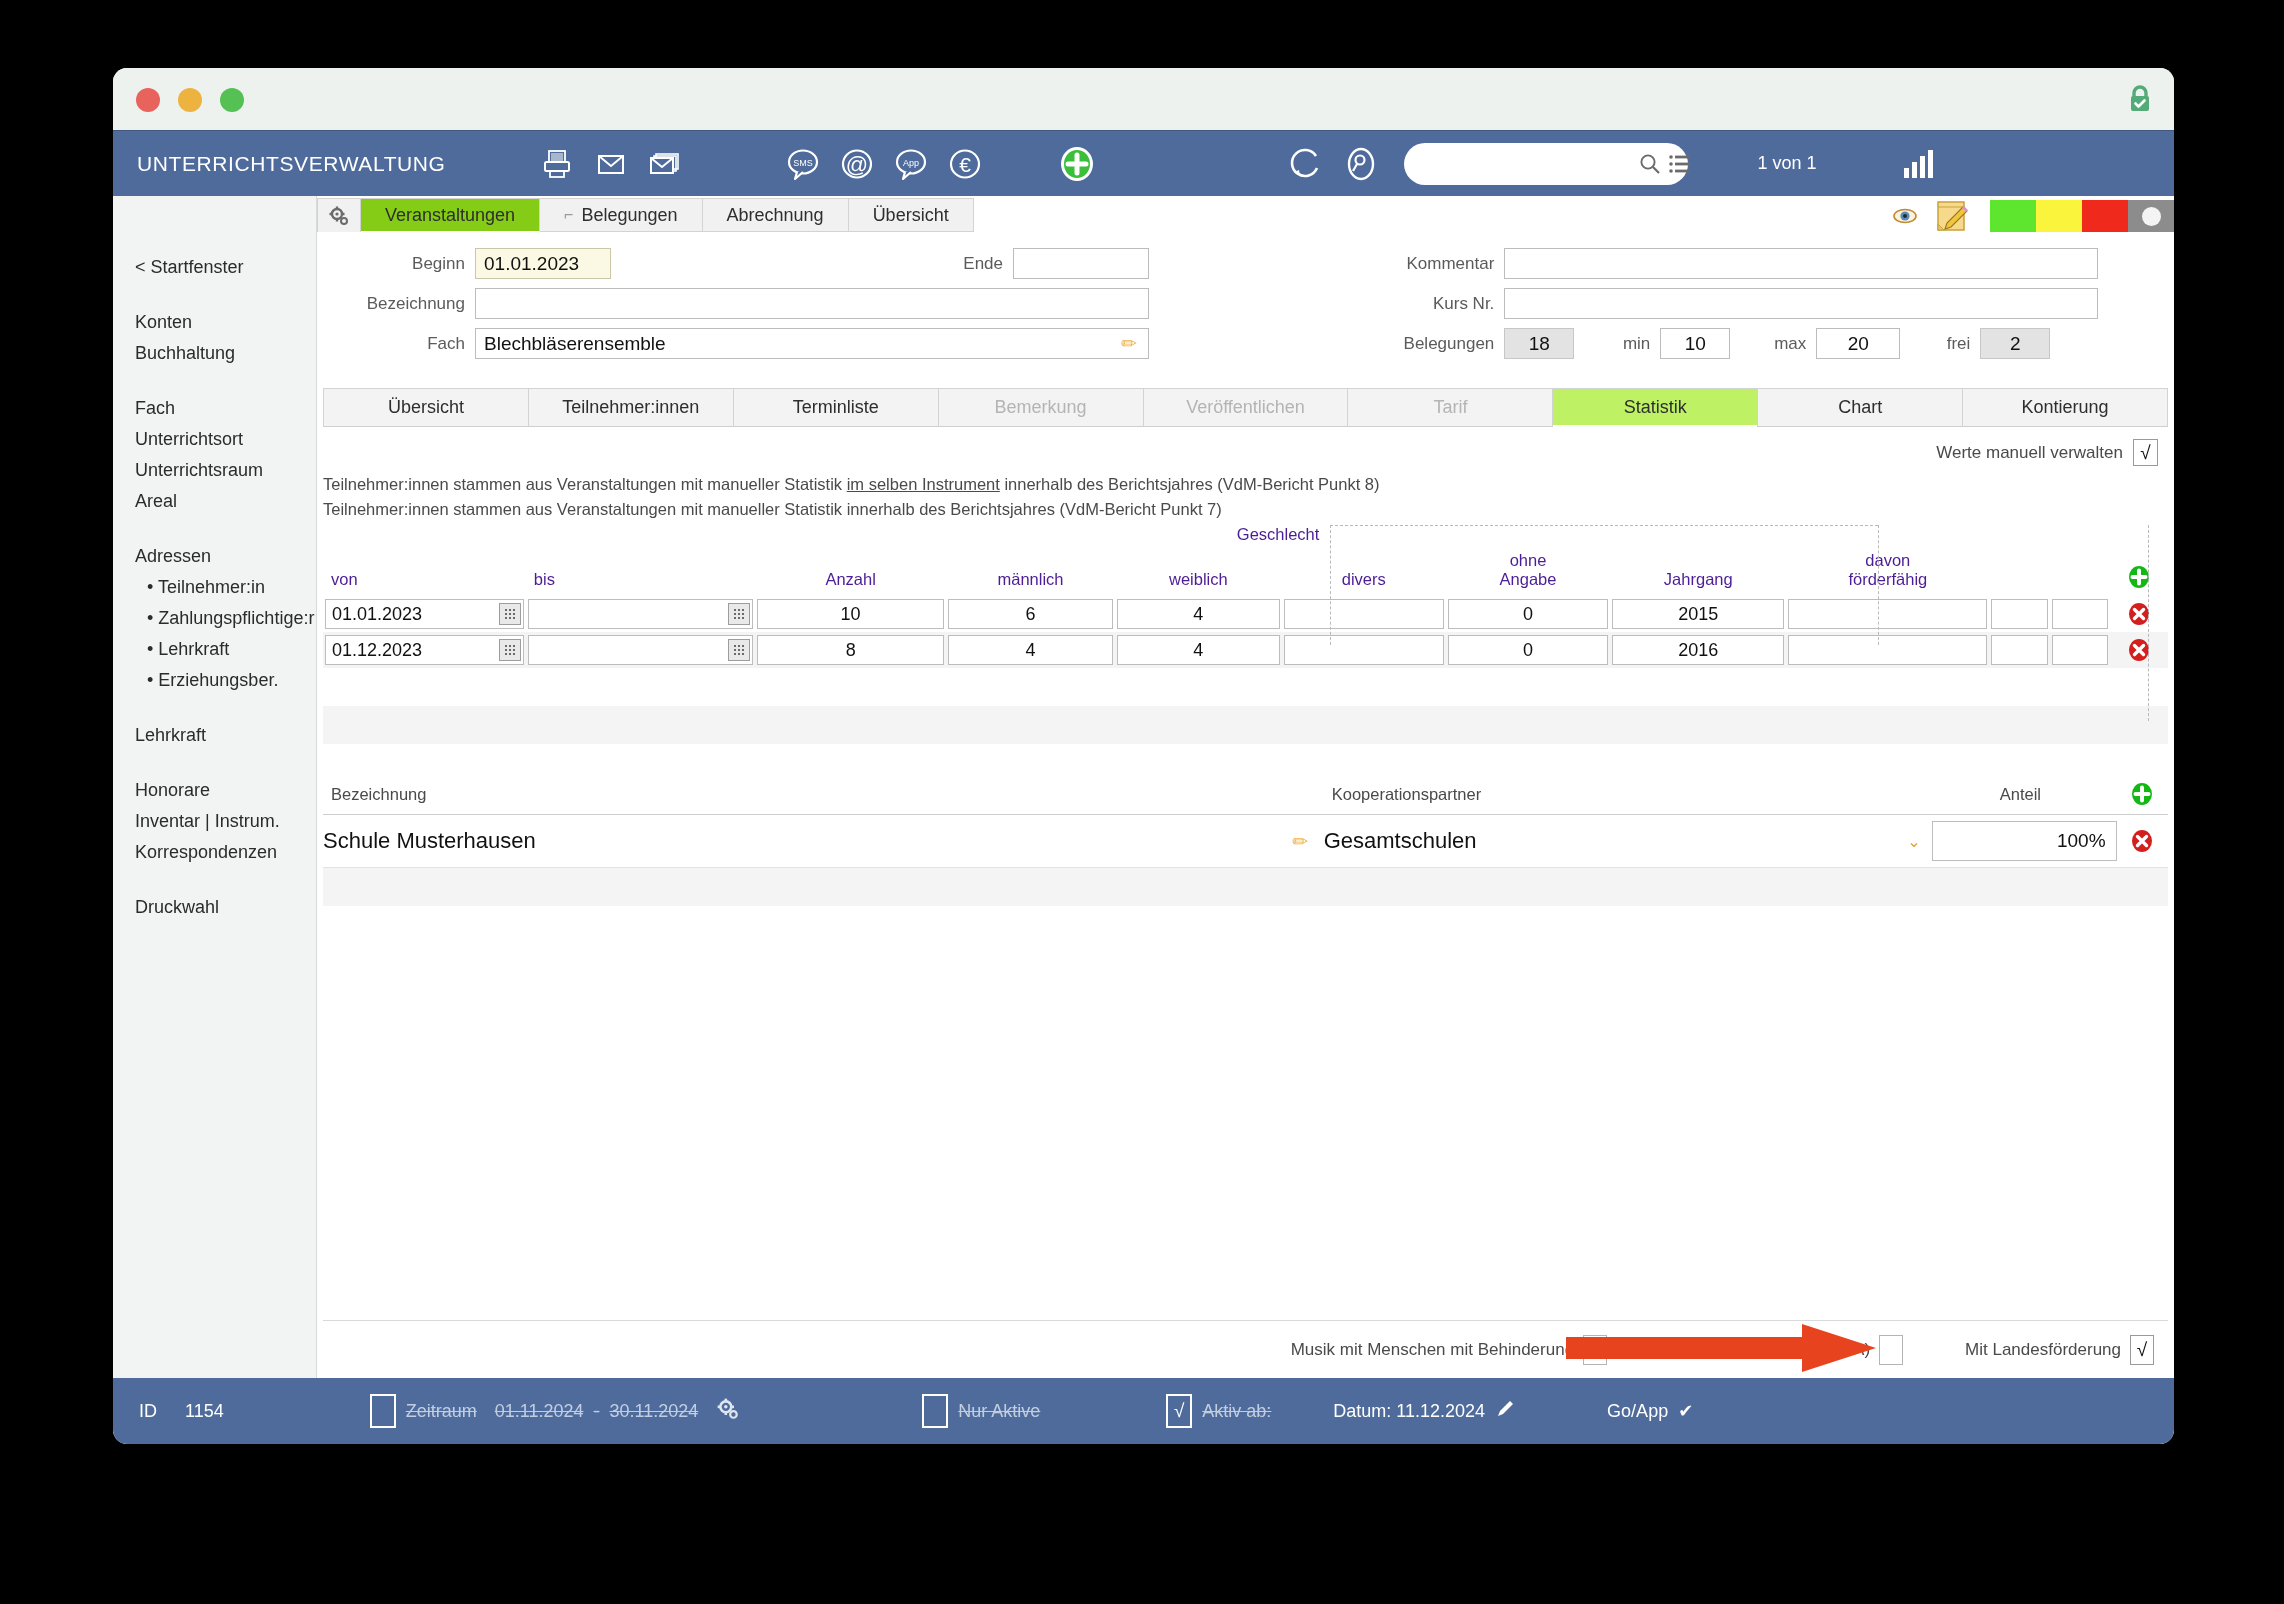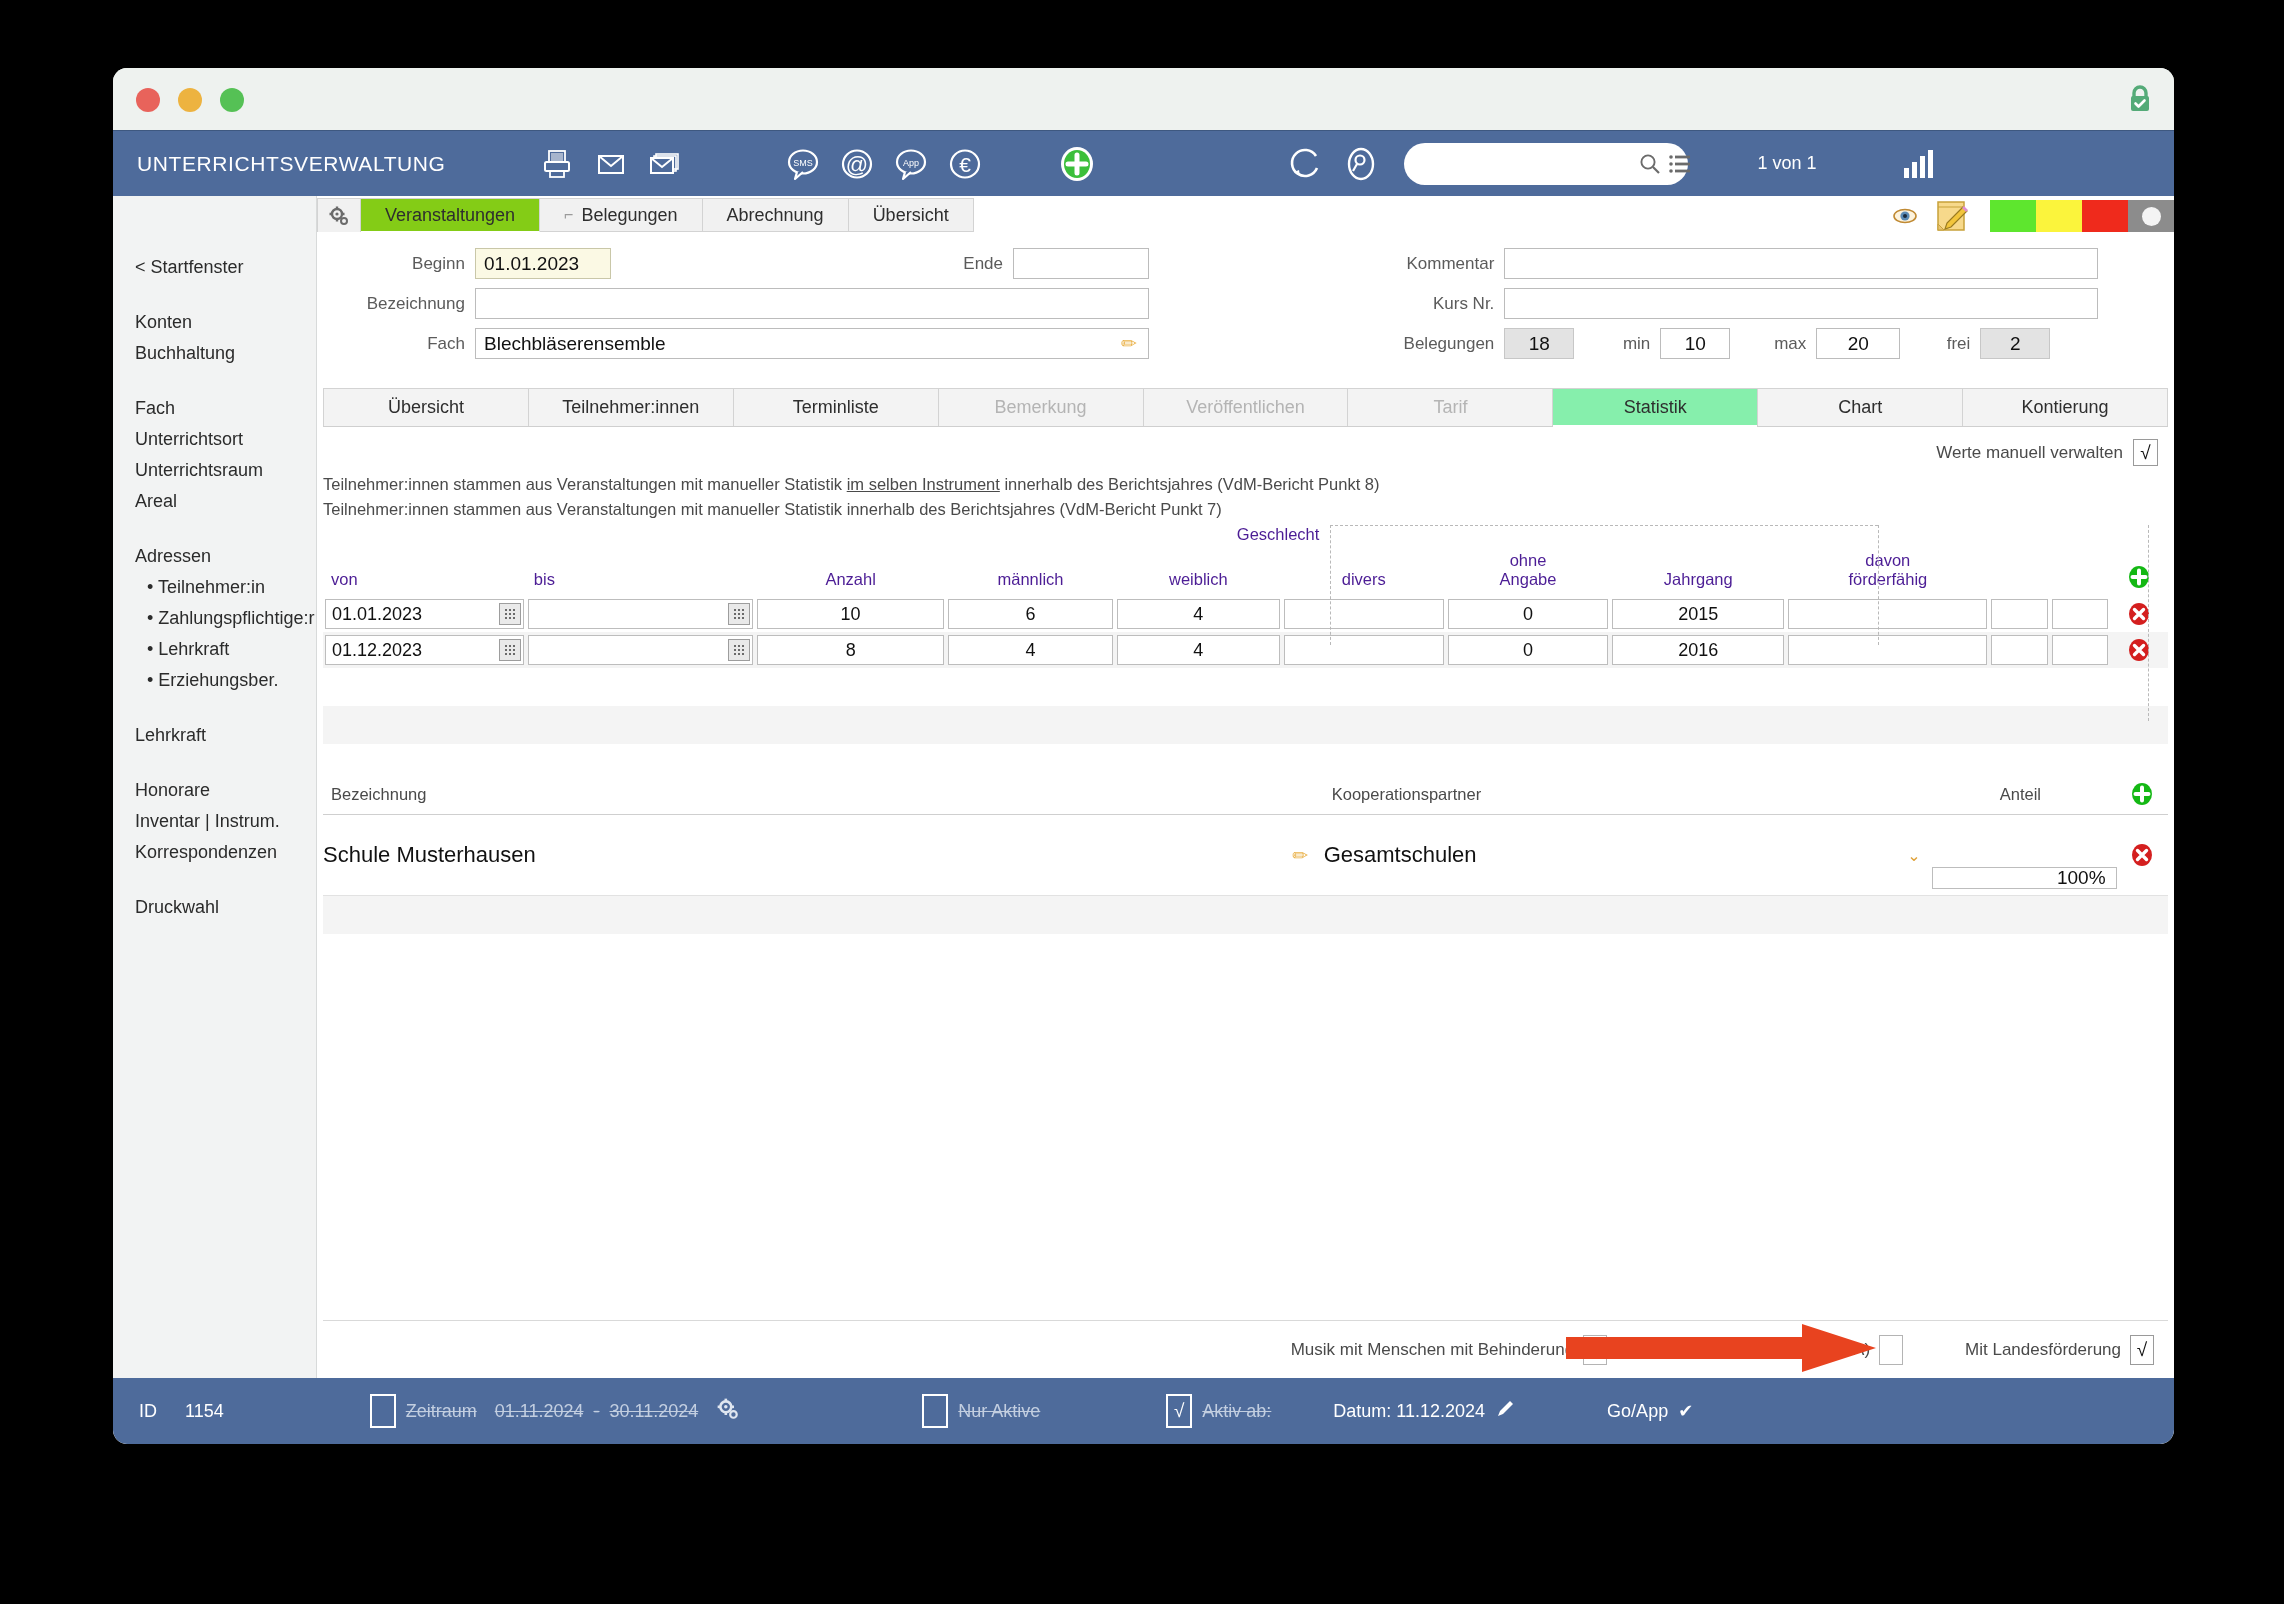--- a/index.html
+++ b/index.html
@@ -160,21 +160,21 @@
     border-bottom: 1px solid #cfcfcf;
   }
   .stab {
     flex: 1; height: 38px;
     background: #f3f3f3; border: 1px solid #d3d3d3; border-bottom: none;
     border-left: none;
     display: flex; align-items: center; justify-content: center;
     font-size: 18px; color: #2e2e2e; cursor: pointer; white-space: nowrap;
   }
   .stab:first-child { border-left: 1px solid #d3d3d3; }
-  .stab.active { background: #86efac; position: relative; top: 0; }
+  .stab.active { background: #bef264; position: relative; top: 0; }
   .stab.active::after {
     content: ""; position: absolute; left: 0; right: 0; bottom: -1px; height: 2px; background: #fff;
   }
   .stab.disabled { color: #b4b4b4; cursor: default; }
 
   
   .panel { padding: 0 6px; }
   .manual-row {
     display: flex; justify-content: flex-end; align-items: center;
     padding: 12px 10px 6px 0; gap: 10px;
@@ -238,24 +238,23 @@
   table.vdm { width: 100%; border-collapse: collapse; table-layout: fixed; }
   table.vdm th {
     font-weight: normal; font-size: 16.5px; color: #4a4a4a;
     padding: 0 0 8px 0; border-bottom: 1px solid #cfcfcf;
   }
   table.vdm td { padding: 6px 0; border-bottom: 1px solid #e2e2e2; }
   .vdm-text { font-size: 22px; color: #111; padding-left: 8px; }
   .chevron { color: #e0a33c; font-size: 16px; }
   .pct-box {
     border: 1px solid #bdbdbd; background: #fff;
-    height: 22px; font-size: 19px; text-align: right; padding-right: 10px;
+    height: 40px; font-size: 19px; text-align: right; padding-right: 10px;
     display: flex; align-items: center; justify-content: flex-end;
     color: #111;
-    margin-top: 46px;
   }
 
   
   .bottomchecks {
     position: absolute; left: 6px; right: 6px; bottom: 0;
     height: 58px;
     border-top: 1px solid #d9d9d9;
     display: flex; align-items: center; justify-content: flex-end;
     gap: 0; padding-right: 14px;
   }

